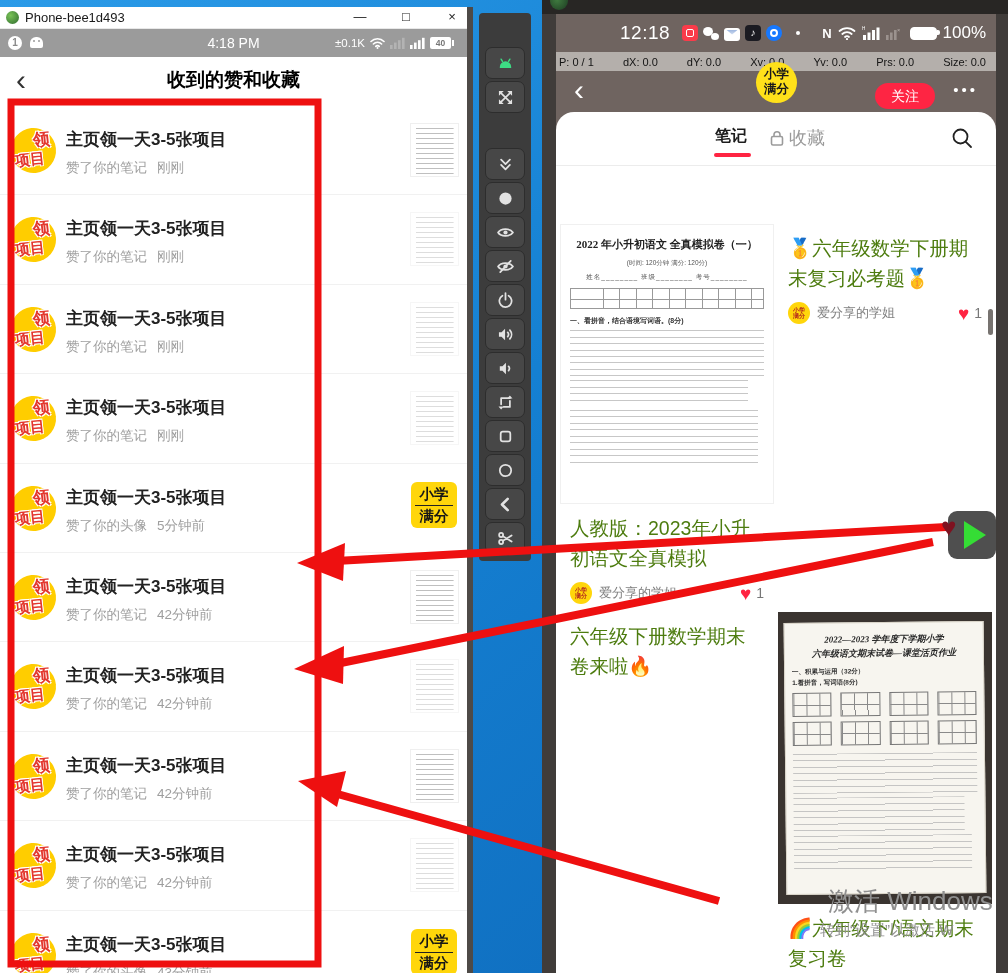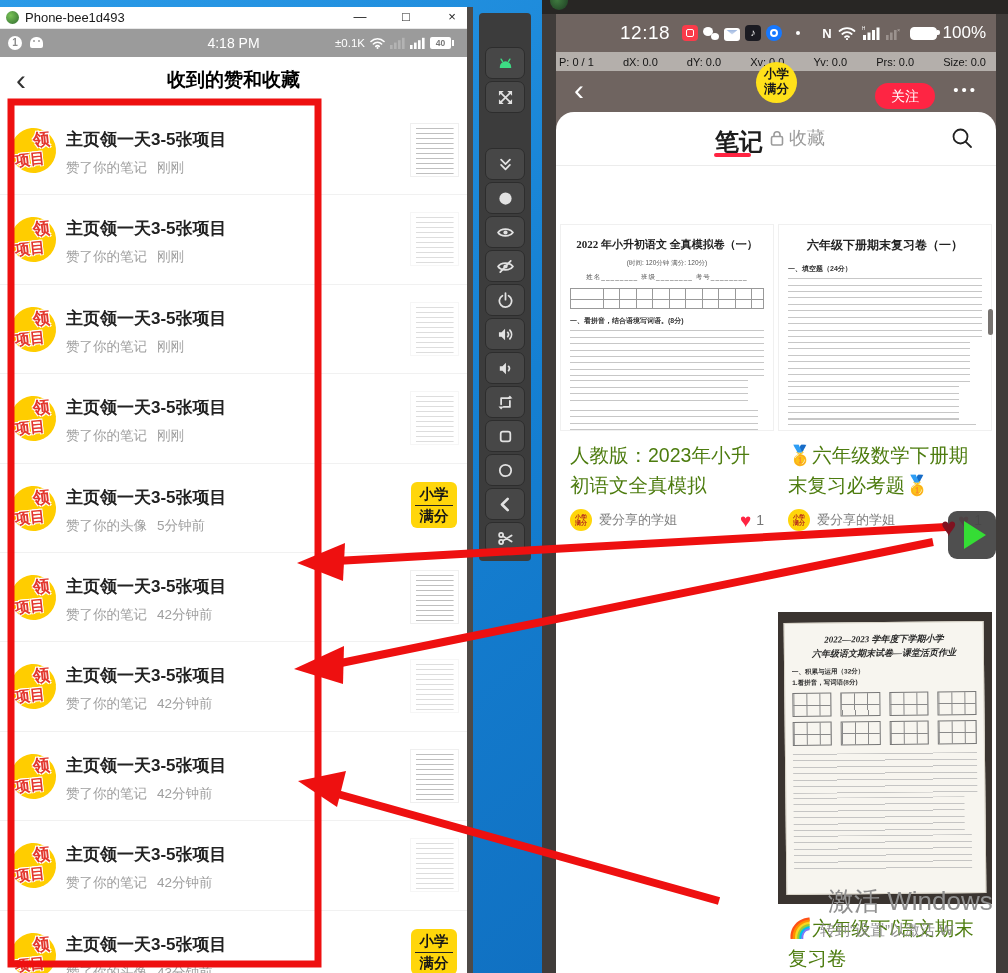--- a/index.html
+++ b/index.html
@@ -100,28 +100,28 @@
   .rn-back{position:absolute;left:18px;top:0;font-size:30px;color:#fff;font-weight:300;line-height:38px;}
   .rn-avatar{position:absolute;left:200px;top:48px;width:41px;height:41px;border-radius:50%;
     background:#ffe11a;text-align:center;padding-top:5px;z-index:3;}
   .rn-avatar b{display:block;font-size:12.5px;font-weight:800;color:#19191b;line-height:15px;}
   .rn-follow{position:absolute;right:61px;top:12px;width:60px;height:26px;border-radius:14px;
     background:#fe2543;color:#fff;font-size:14px;text-align:center;line-height:26px;}
   .rn-more{position:absolute;right:18px;top:10px;color:#fff;font-size:15px;letter-spacing:3px;}
   .rw-content{position:absolute;left:0;right:0;top:98px;bottom:0;background:#fff;
     border-radius:18px 18px 0 0;overflow:hidden;}
   .rw-tabs{position:relative;height:54px;border-bottom:1px solid #ececec;}
-  .tab-notes{position:absolute;left:159px;top:14px;font-size:24px;font-weight:700;color:#1d1d1d;}
+  .tab-notes{position:absolute;left:159px;top:14px;font-size:16px;font-weight:700;color:#1d1d1d;}
   .tab-underline{position:absolute;left:158px;top:41px;width:37px;height:3.5px;border-radius:2px;background:#ff2442;}
   .tab-fav{position:absolute;left:214px;top:14px;font-size:18px;color:#9b9b9b;display:flex;align-items:center;gap:5px;}
   .rw-search{position:absolute;right:22px;top:14px;width:24px;height:24px;}
   .rw-grid{position:relative;height:100%;}
   .card{position:absolute;width:214px;background:#fff;}
   .c1{left:4px;top:58px;} .c2{left:222px;top:58px;} .c3{left:4px;top:446px;} .c4{left:222px;top:446px;}
-  .paper{height:207px;border:1px solid #f0f0f0;background:#fff;padding:12px 9px 6px;overflow:hidden;}
+  .paper{height:280px;border:1px solid #f0f0f0;background:#fff;padding:12px 9px 6px;overflow:hidden;}
   .p-head{text-align:center;font-family:"Liberation Serif","DejaVu Serif",serif;font-weight:700;
     font-size:11px;color:#222;}
   .p-sub{text-align:center;font-size:6.5px;color:#555;margin-top:7px;}
   .p-fields{text-align:center;font-size:6.5px;color:#555;margin-top:5px;letter-spacing:1px;}
   .p-table{height:21px;border:1px solid #999;margin-top:6px;
     background-image:repeating-linear-gradient(90deg,transparent 0 15.5px,#999 15.5px 16.5px),
     linear-gradient(180deg,transparent 0 10px,#999 10px 11px,transparent 11px);}
   .p-sec{font-size:7px;font-weight:700;color:#333;margin-top:7px;}
   .fl{margin:4px 0;background:repeating-linear-gradient(180deg,#b9b9b9 0 1px,transparent 1px 6.5px);opacity:.8;}
   .photo{height:292px;background:#3a3430;padding:10px 7px;}
@@ -503,41 +503,34 @@
                   <b>小学</b>
                   <b>满分</b>
                 </span>
               <span class="m-name">爱分享的学姐</span>
               <span class="m-heart">♥</span>
               <span class="m-cnt">1</span>
             </div>
           </div>
 
           <div class="card c2">
-            <div class="paper">
-              <div class="p-head" style="font-size:12px">六年级下册期末复习卷（一）</div>
-              <div class="p-sec" style="margin-top:10px">一、填空题（24分）</div>
-              <div class="fl" style="height:60px"></div>
-              <div class="fl" style="height:40px;width:94%"></div>
-              <div class="fl" style="height:34px;width:88%"></div>
-              <div class="fl" style="height:46px;width:97%"></div>
-            </div>
             <div class="c-title">🥇六年级数学下册期末复习必考题🥇</div>
             <div class="c-meta">
               <span class="mavatar">
                   <b>小学</b>
                   <b>满分</b>
                 </span>
               <span class="m-name">爱分享的学姐</span>
               <span class="m-heart">♥</span>
               <span class="m-cnt">1</span>
             </div>
           </div>
 
           <div class="card c3">
+            <div class="c-title">六年级下册数学期末卷来啦🔥</div>
             <div class="c-meta">
               
               
               
               
             </div>
           </div>
 
           <div class="card c4">
             <div class="photo">

